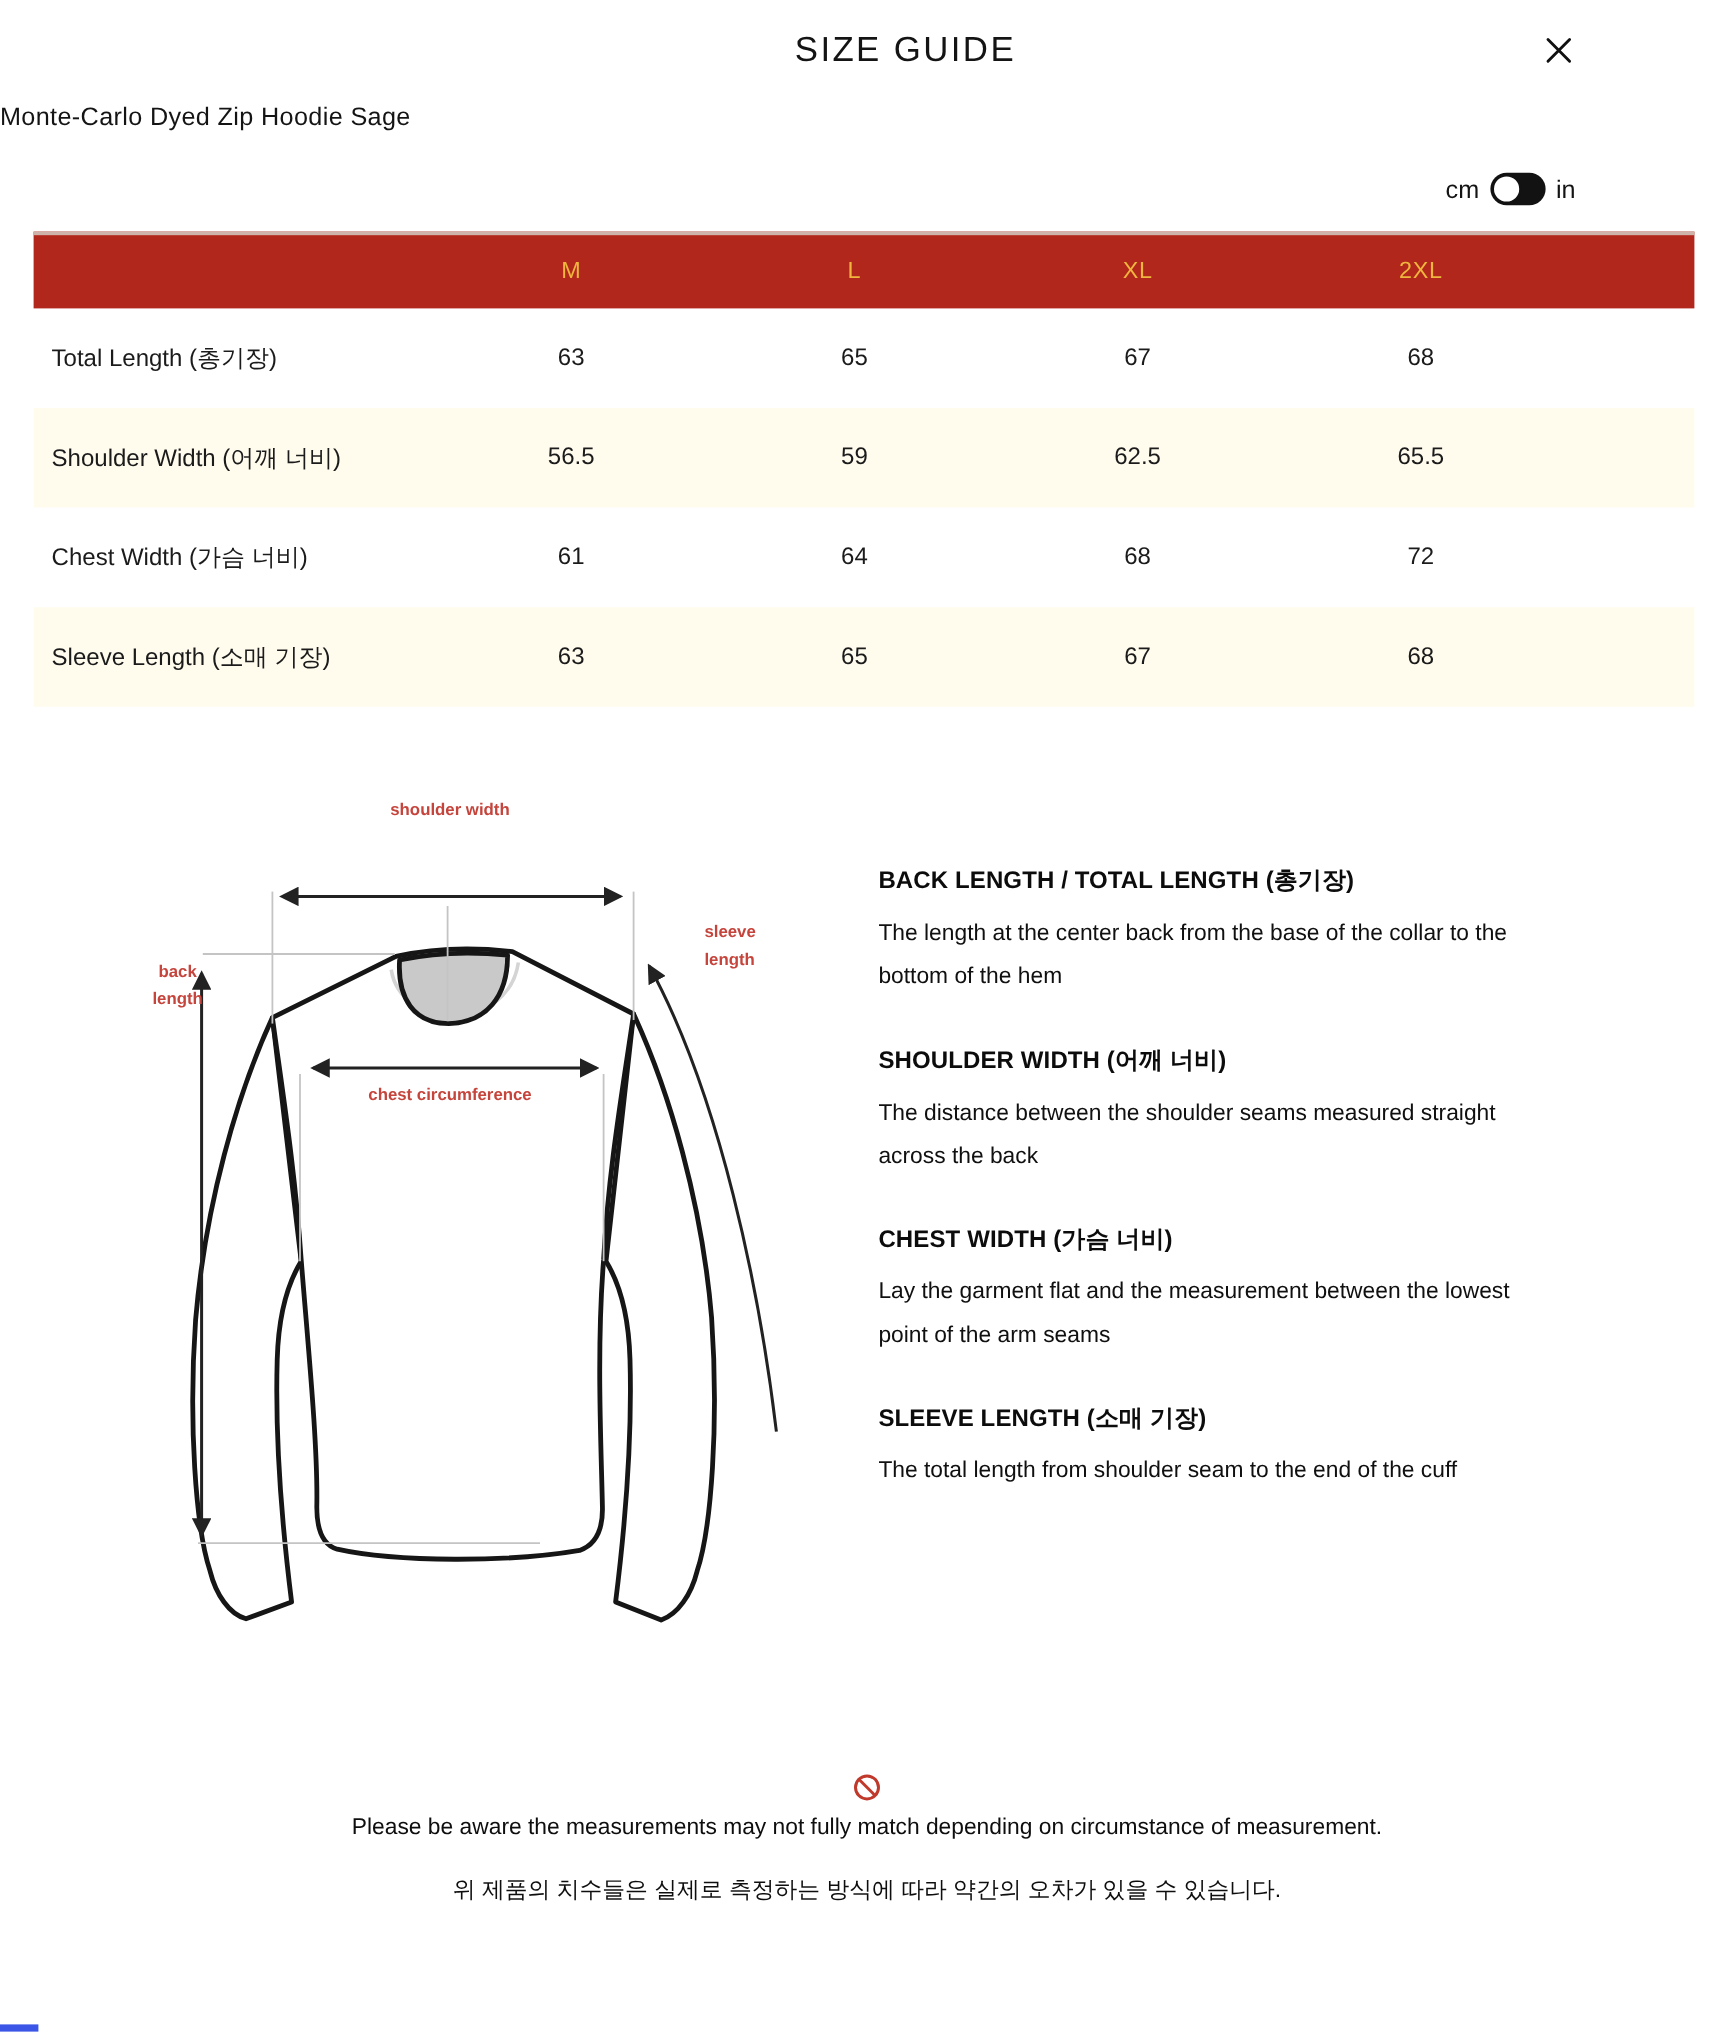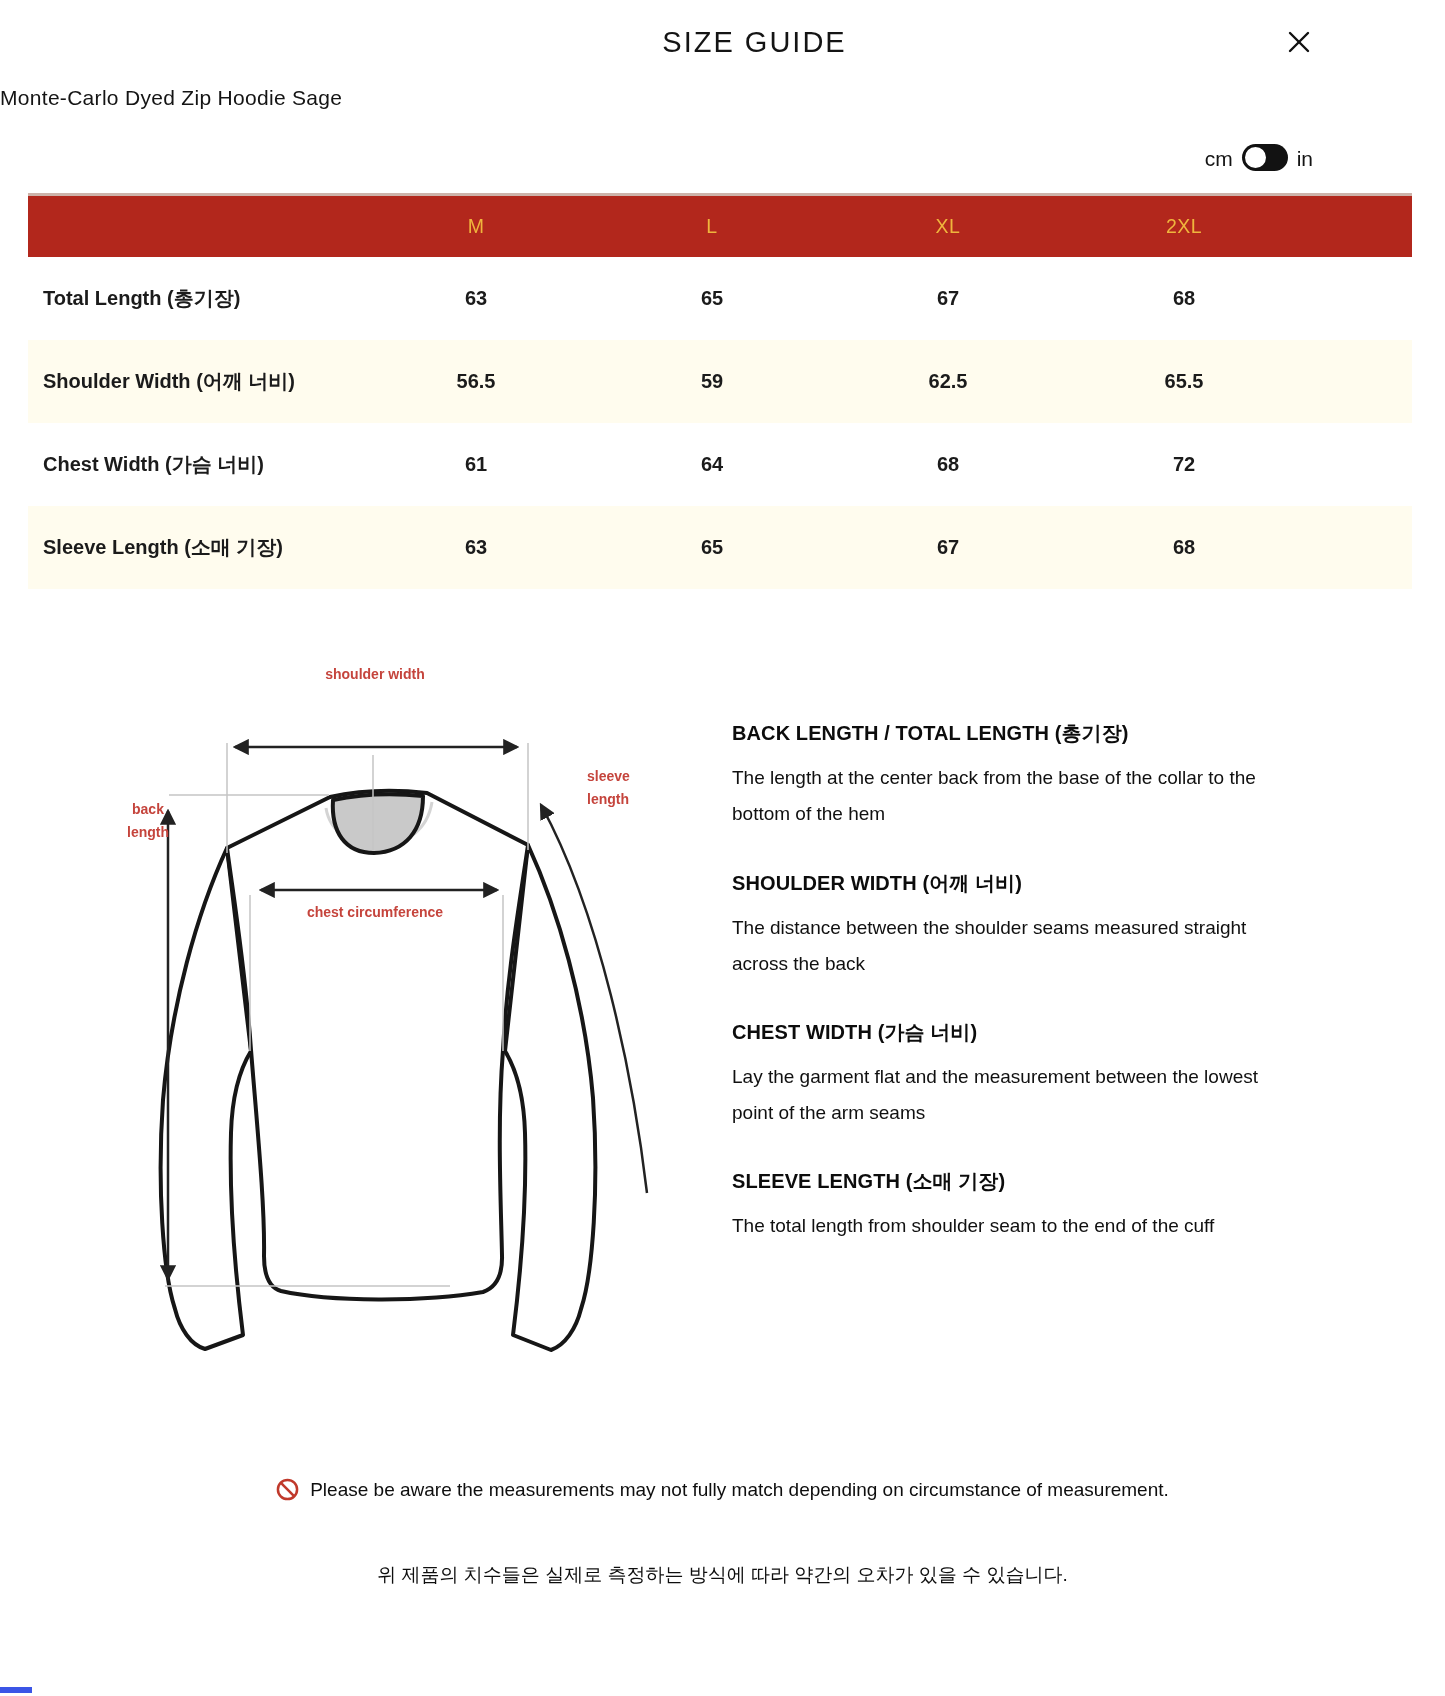--- a/index.html
+++ b/index.html
@@ -39,21 +39,21 @@
   .t-row {
     display:grid; grid-template-columns:330px 236px 236px 236px 236px 110px;
     align-items:center;
   }
   .t-head {
     height:64px; background:#B2271C; color:#EFB53D; border-top:3px solid #cdb3aa;
   }
   .t-head .t-cell { font-size:19.5px; font-weight:500; letter-spacing:0.5px; }
   .t-body-row { height:83px; font-size:20px; color:#1b1b1b; }
   .t-body-row.cream { background:#FFFCEE; }
-  .t-cell { text-align:center;font-weight:bold; }
+  .t-cell { text-align:center; }
   .t-label { text-align:left; padding-left:15px; }
   
   .diagram { position:absolute; left:105px; top:645px; width:595px; height:720px; }
   .diagram svg { position:absolute; left:0; top:0; }
   .d-label {
     position:absolute; color:#C5443C; font-weight:700; font-size:14px;
     line-height:23px; text-align:center;
   }
   .lbl-shoulder { left:140px; top:18px; width:260px; }
   .lbl-back { left:-22px; top:153px; width:130px; }
@@ -64,21 +64,21 @@
   .desc h3 { font-size:20px; font-weight:700; color:#0c0c0c; margin-bottom:13px; letter-spacing:0.1px; }
   .desc p { font-size:19px; line-height:36px; color:#101010; }
   .desc-1 { top:720px; }
   .desc-2 { top:870px; }
   .desc-3 { top:1019px; }
   .desc-4 { top:1168px; }
   
   .note-en {
     position:absolute; top:1478px; left:0; width:100%;
     display:flex; justify-content:center; align-items:center; gap:11px;
-    font-size:19px; color:#0e0e0e;
+    font-size:19px; color:#0e0e0e;flex-direction:column;
   }
   .note-kr {
     position:absolute; top:1562px; left:0; width:100%; text-align:center;
     font-size:19px; color:#0e0e0e;
   }
   .blue-frag { position:absolute; left:0; top:1687px; width:32px; height:6px; background:#3b55e6; }
 </style>
 </head>
 <body>
 

